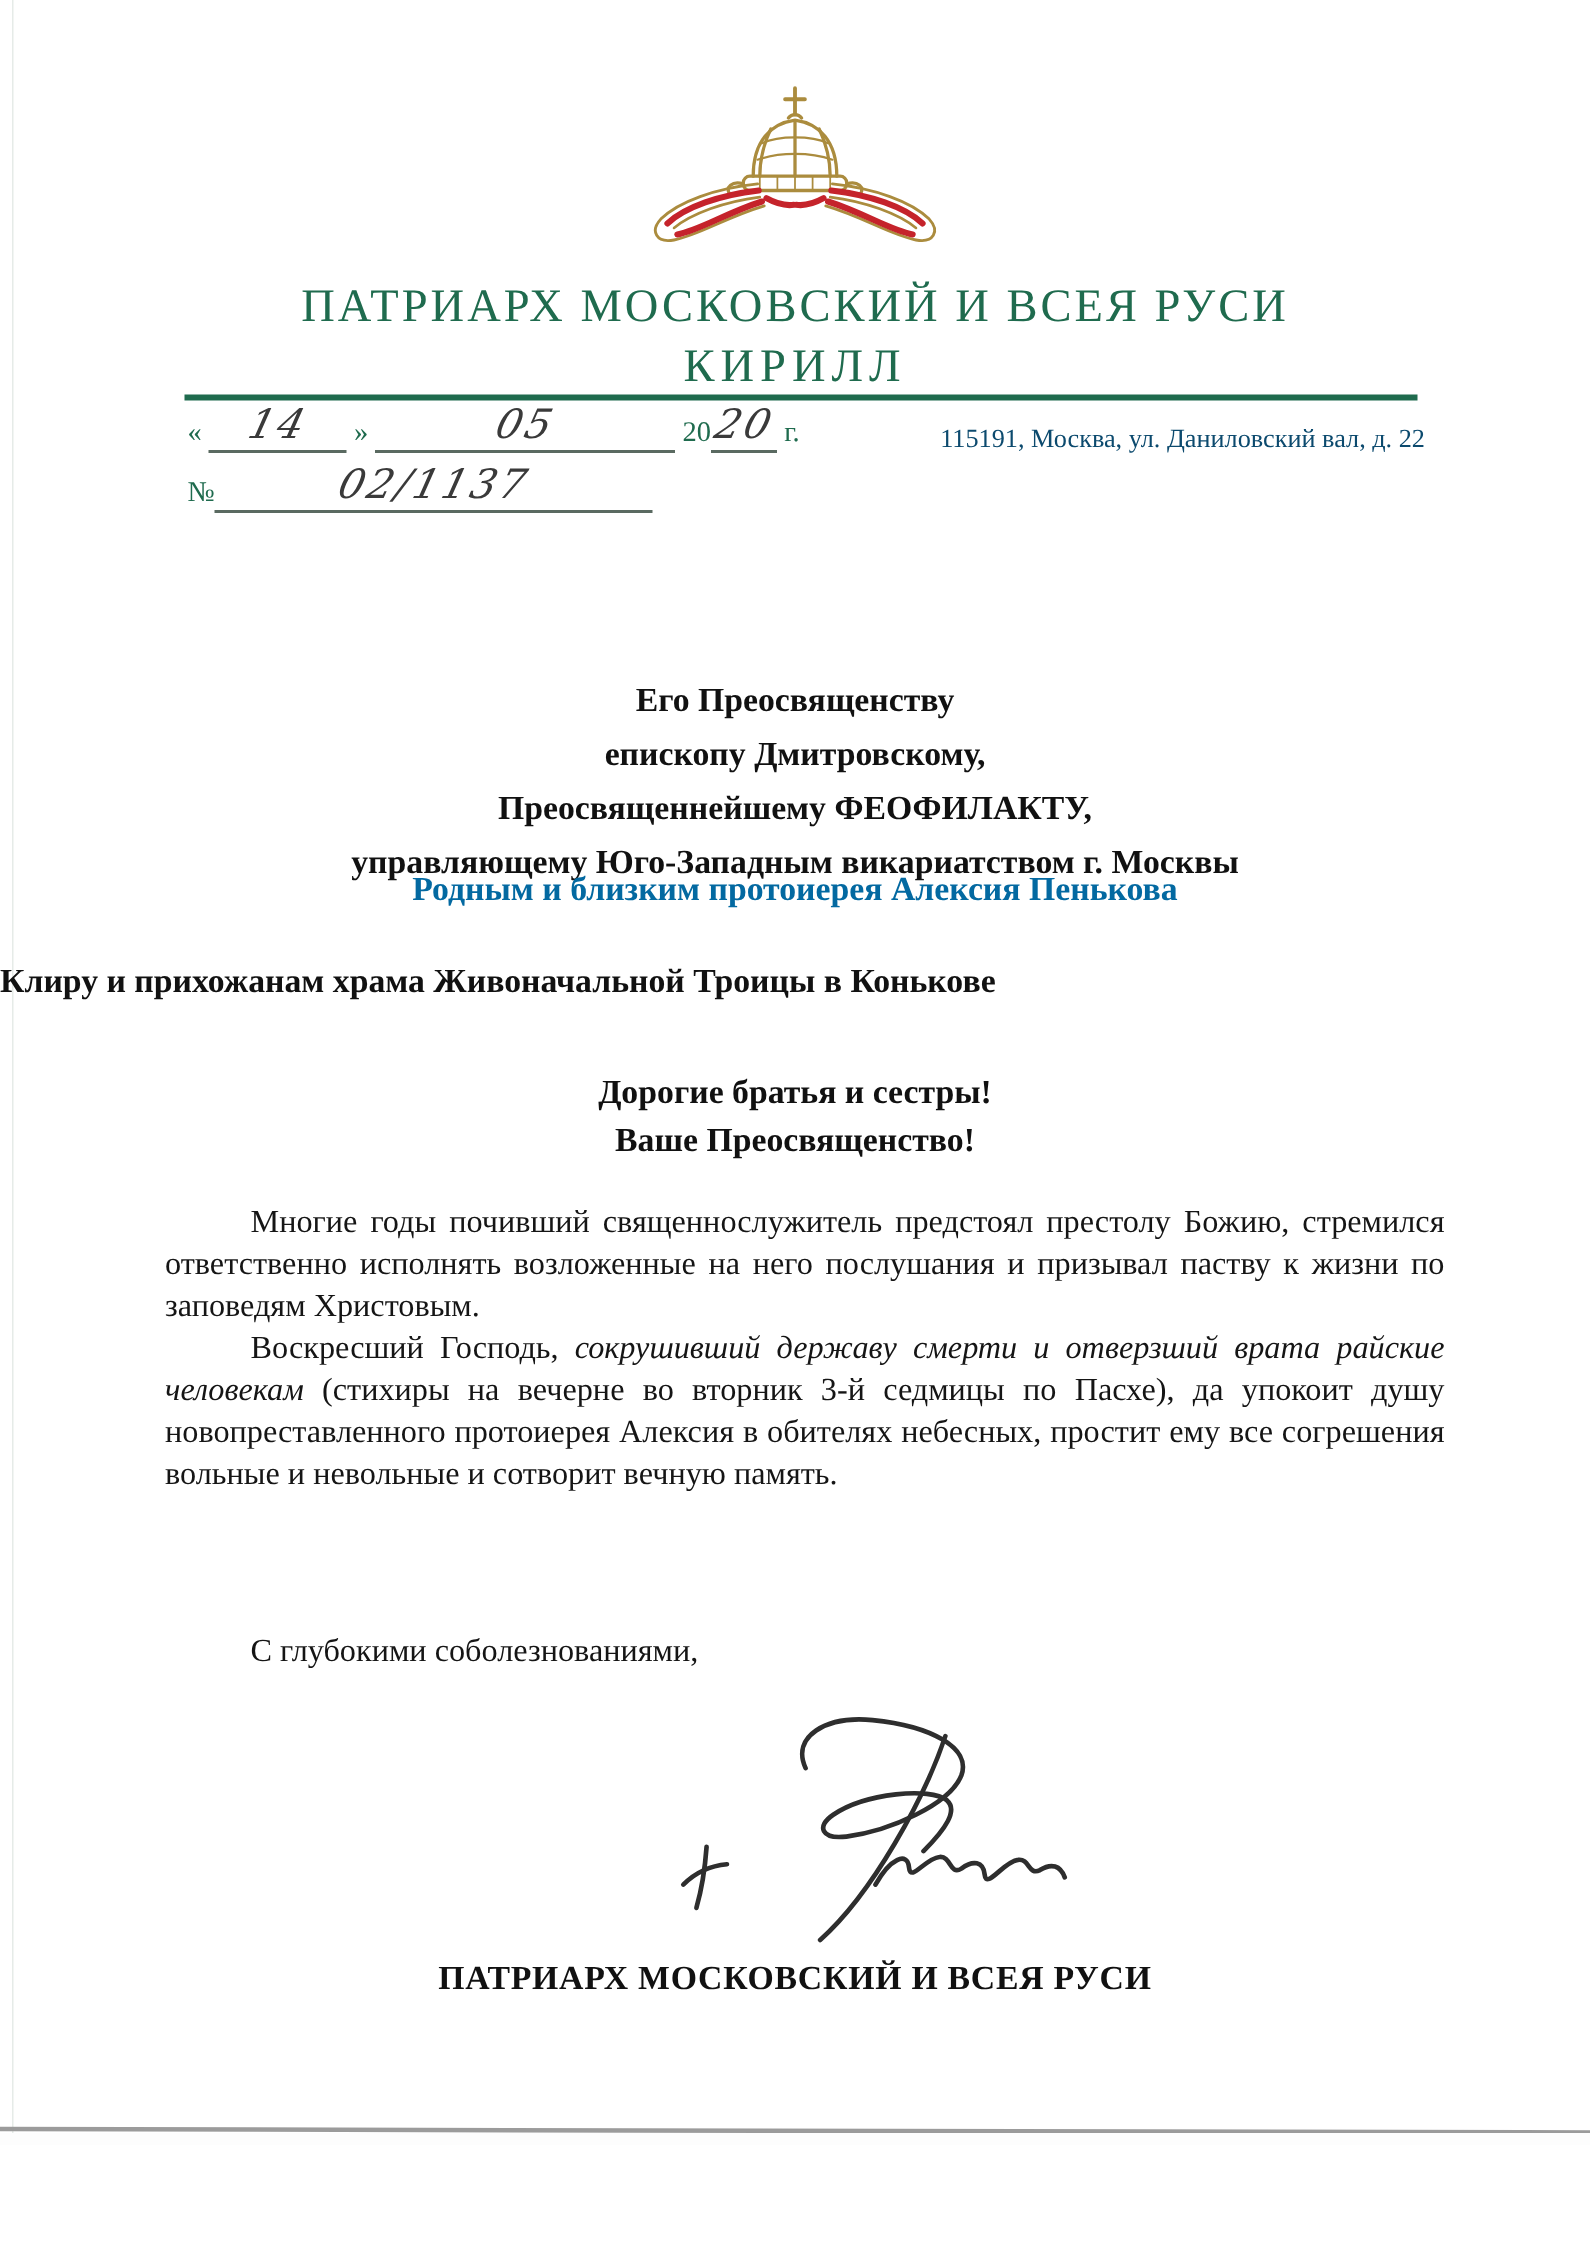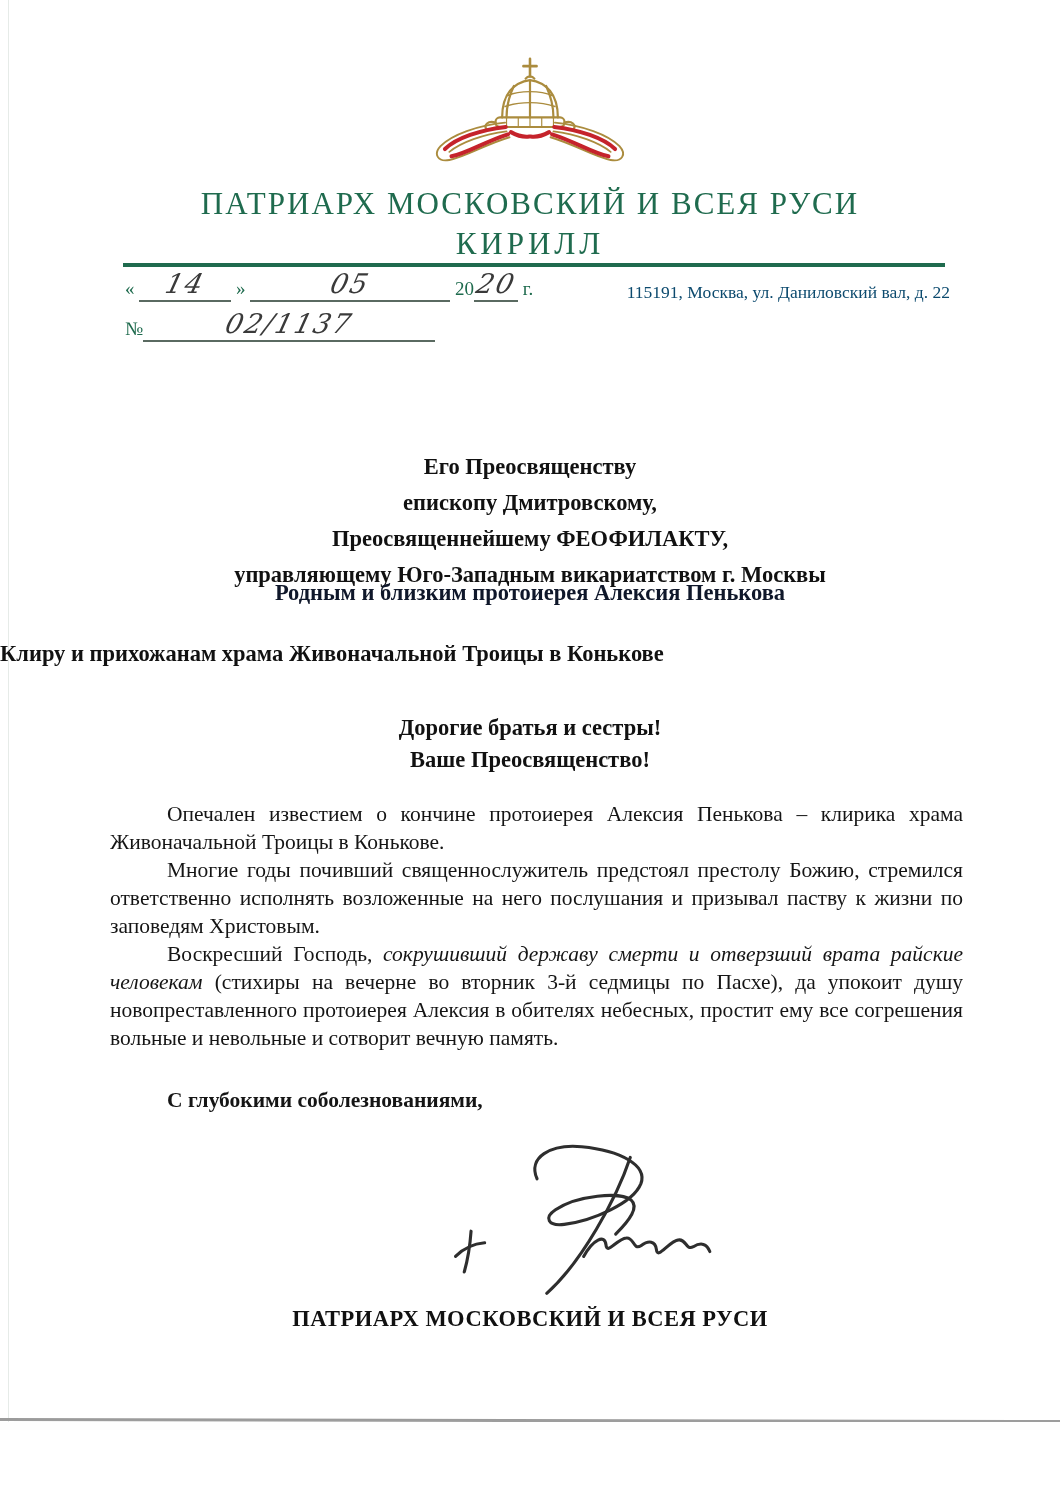--- a/index.html
+++ b/index.html
@@ -34,35 +34,35 @@
   .hand { display:inline-block; font-family:"DejaVu Serif", serif; font-style:italic;
           color:#3a3a3a; font-size:27px; transform:skewX(-14deg); line-height:20px;
           position:relative; top:-2px; letter-spacing:2px; }
   .addr { position:absolute; top:282px; right:110px; font-size:17.5px; color:#0c4a6e;font-family:Liberation Serif, serif; }
   .meta-row2 { position:absolute; top:316px; left:125px; font-size:19px; color:#1f6b4e; white-space:nowrap; }
 
   
   .addressee { position:absolute; top:425px; left:0; width:100%; text-align:center;
                font-weight:bold; font-size:22.5px; line-height:36px; color:#111;margin-top:24px; }
   .line-family { position:absolute; top:580px; left:0; width:100%; text-align:center;
-                 font-weight:bold; font-size:22.5px; color:#0f172a; }
+                 font-weight:bold; font-size:22.5px; color:#0369a1; }
   .line-clergy { position:absolute; top:641px; left:0; width:100%; text-align:left;
                  font-weight:bold; font-size:22.5px; color:#111; }
 
   .salutation { position:absolute; top:712px; left:0; width:100%; text-align:center;
                 font-weight:bold; font-size:22.5px; line-height:32px; color:#111; }
 
   
   .body { position:absolute; top:800px; left:110px; width:853px;
           font-size:21.5px; line-height:28px; text-align:justify; color:#151515; }
   .body p { margin:0; text-indent:57px; }
   .body .it { font-style:italic; }
 
   .closing { position:absolute; top:1088px; left:110px; width:853px; font-size:21.5px; color:#151515; }
-  .closing p { margin:0; text-indent:57px;font-weight:bold; }
+  .closing p { margin:0; text-indent:57px; }
 
   .signature { position:absolute; top:1138px; left:440px; width:330px; height:160px; }
 
   .footer-title { position:absolute; top:1306px; left:0; width:100%; text-align:center;
                   font-weight:bold; font-size:22.5px; letter-spacing:0.5px; color:#111; }
 </style>
 </head>
 <body>
 
 <div class="page">
@@ -139,21 +139,20 @@
 
   <div class="line-family">Родным и близким протоиерея Алексия Пенькова</div>
   <div class="line-clergy">Клиру и прихожанам храма Живоначальной Троицы в Конькове</div>
 
   <div class="salutation">
     <div>Дорогие братья и сестры!</div>
     <div>Ваше Преосвященство!</div>
   </div>
 
   <div class="body">
-    <p>Опечален известием о кончине протоиерея Алексия Пенькова – клирика храма Живоначальной Троицы в Конькове.</p>
     <p>Многие годы почивший священнослужитель предстоял престолу Божию, стремился ответственно исполнять возложенные на него послушания и призывал паству к жизни по заповедям Христовым.</p>
     <p><span> Воскресший Господь, </span><span class="it">сокрушивший державу смерти и отверзший врата райские человекам</span><span> (стихиры на вечерне во вторник 3-й седмицы по Пасхе), да упокоит душу новопреставленного протоиерея Алексия в обителях небесных, простит ему все согрешения вольные и невольные и сотворит вечную память.</span></p>
   </div>
 
   <div class="closing">
     <p>С глубокими соболезнованиями,</p>
   </div>
 
   <div class="signature">
     <svg viewBox="0 0 340 170" width="330" height="165">

